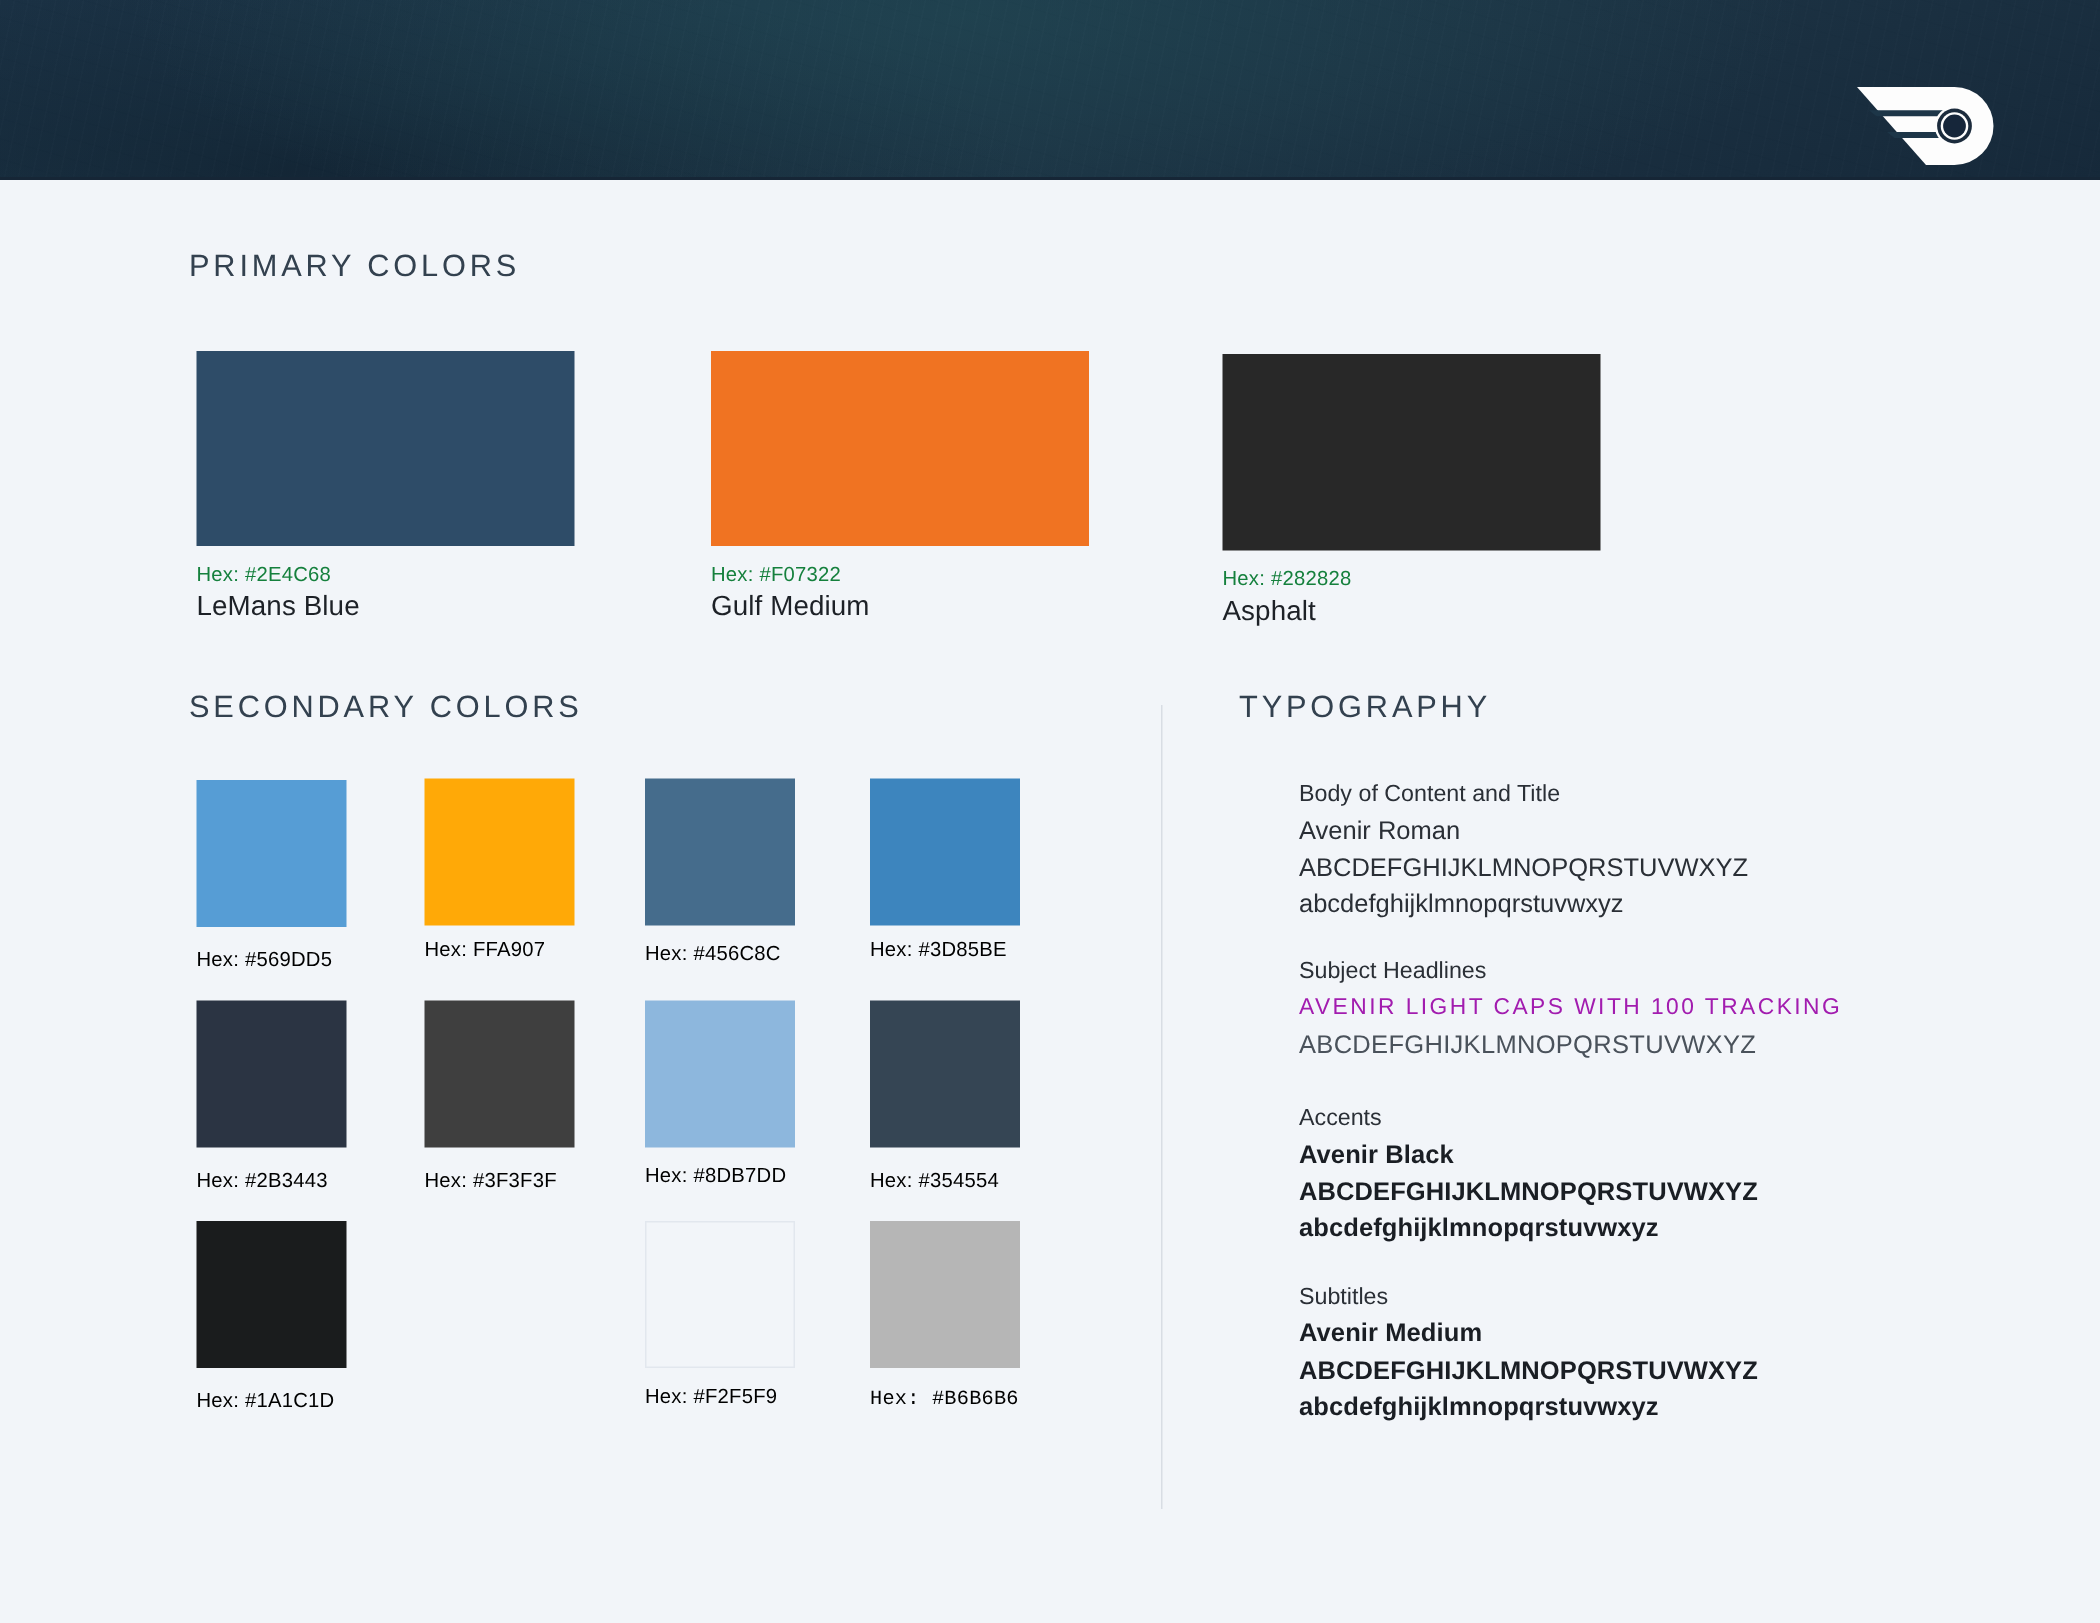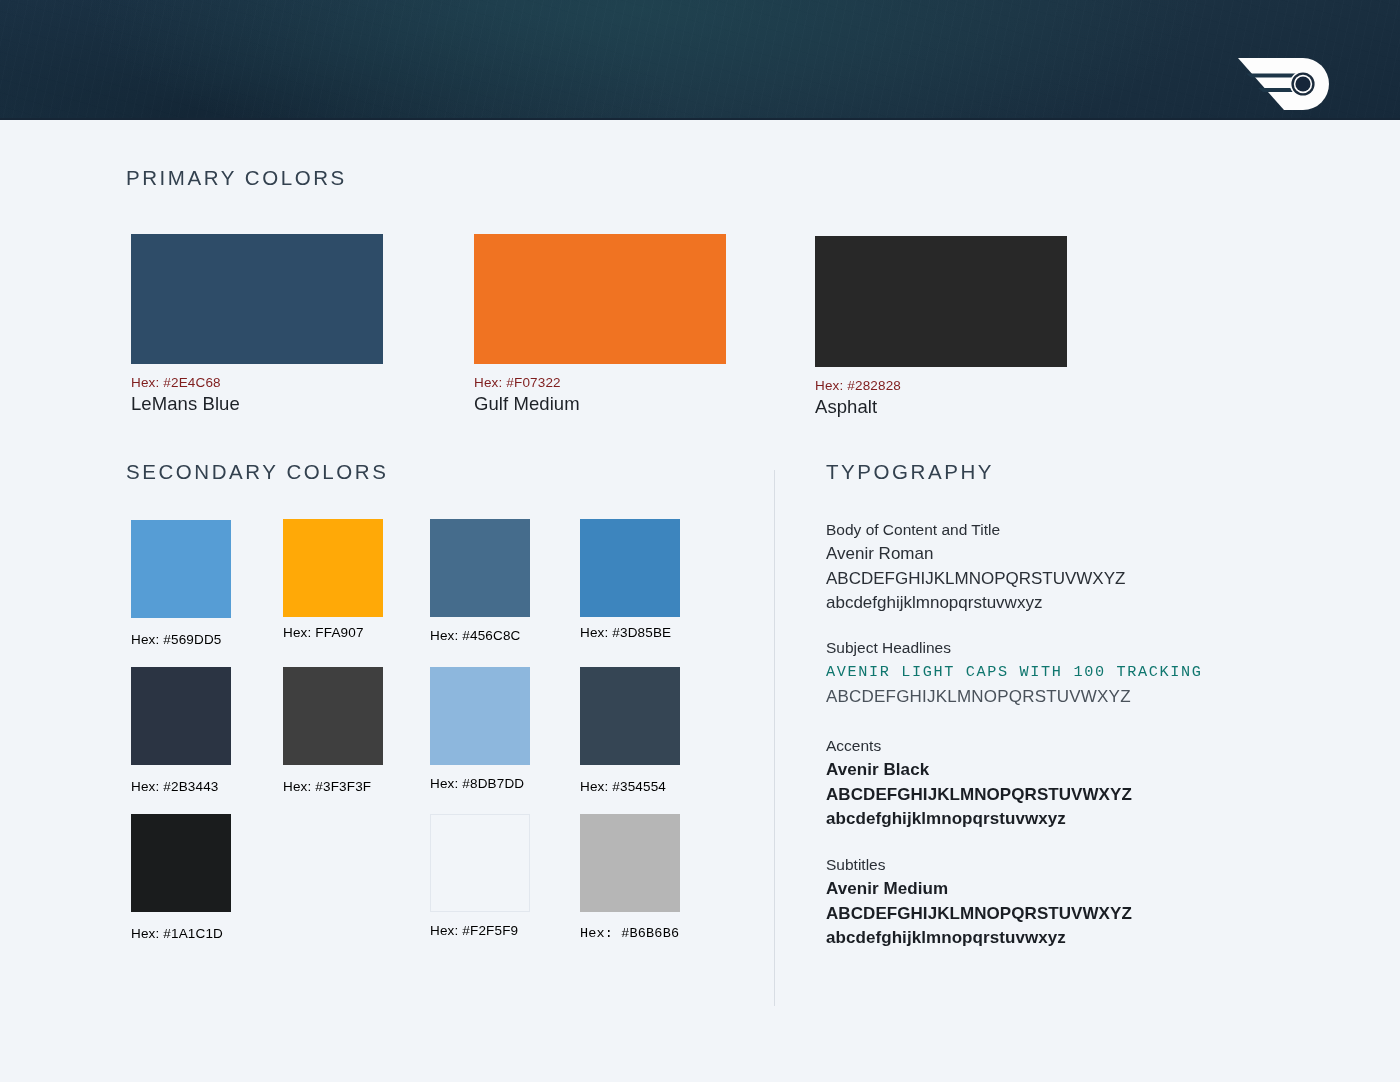--- a/index.html
+++ b/index.html
@@ -78,21 +78,21 @@
   
   .primary-card { position: absolute; }
   .primary-chip {
     width: 252px;
     height: 130px;
   }
   .primary-hex {
     margin-top: 11px;
     font-size: 13.5px;
     font-weight: 400;
-    color: #7f1d1d;
+    color: #15803d;
     letter-spacing: 0.012em;
     white-space: nowrap;
   }
   .primary-name {
     margin-top: 3px;
     font-size: 18.5px;
     font-weight: 400;
     color: #1d2127;
     letter-spacing: 0.004em;
     white-space: nowrap;
@@ -117,39 +117,38 @@
   .divider {
     position: absolute;
     left: 774px;
     top: 470px;
     width: 1px;
     height: 536px;
     background: #d8dde4;
   }
 
   
-  .type-block { position: absolute; left: 826px; }
+  .type-block { position: absolute; left: 866px; }
 
   .type-label {
     font-size: 15.5px;
     font-weight: 400;
     color: #2a2f36;
     line-height: 24.3px;
     white-space: nowrap;
   }
   .type-line {
     font-size: 17px;
     font-weight: 400;
     color: #2a2f36;
     line-height: 24.3px;
     white-space: nowrap;
   }
   .type-line.light {
-    color: #0f766e;
-    font-family: Liberation Mono, monospace;
+    color: #a21caf;
   }
   .type-line.tracking {
     letter-spacing: 0.108em;
     font-size: 15.2px;
   }
   .type-line.caps-plain {
     letter-spacing: 0.012em;
     color: #4a525b;
   }
   .type-line.bold {

